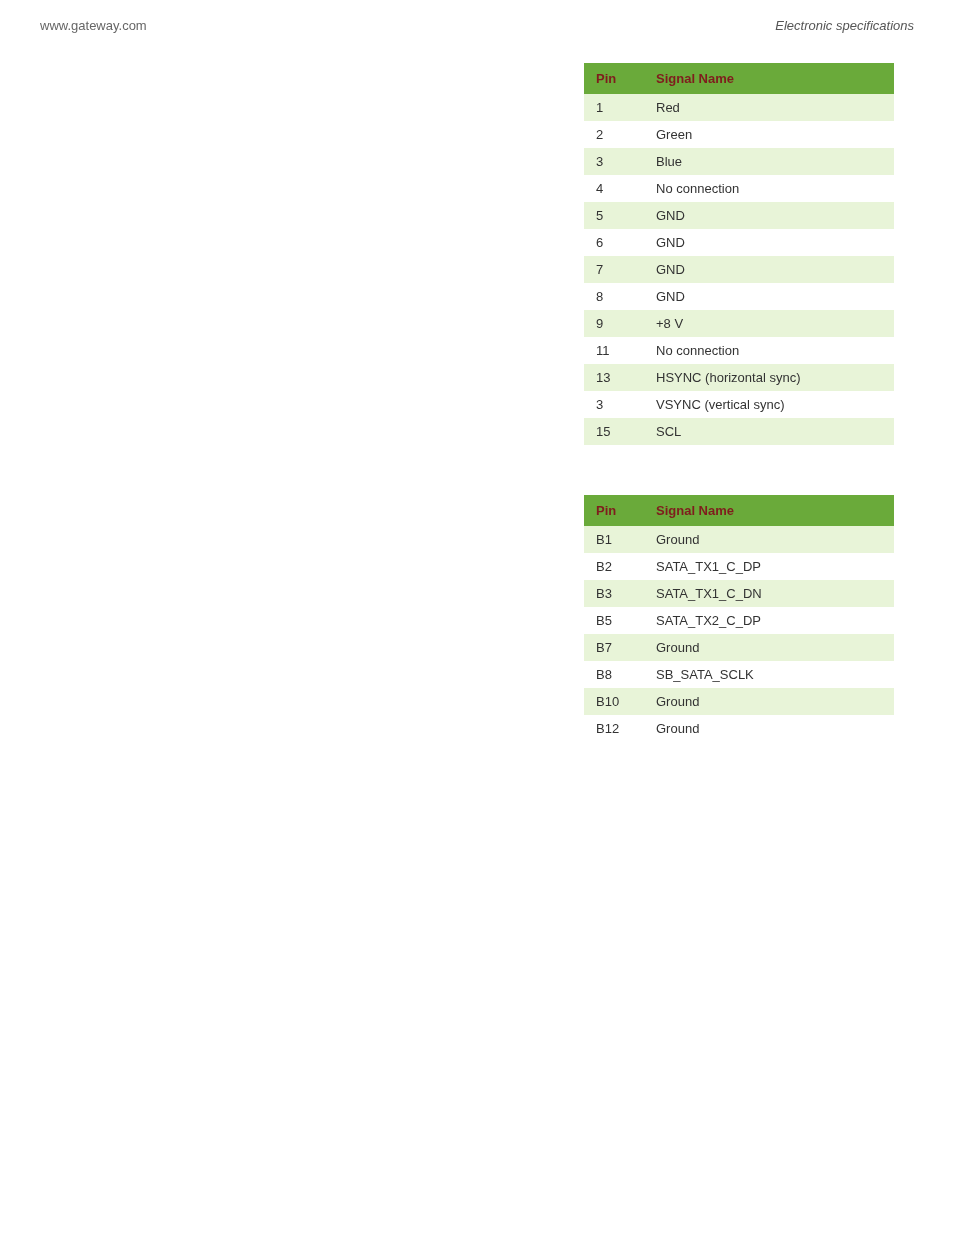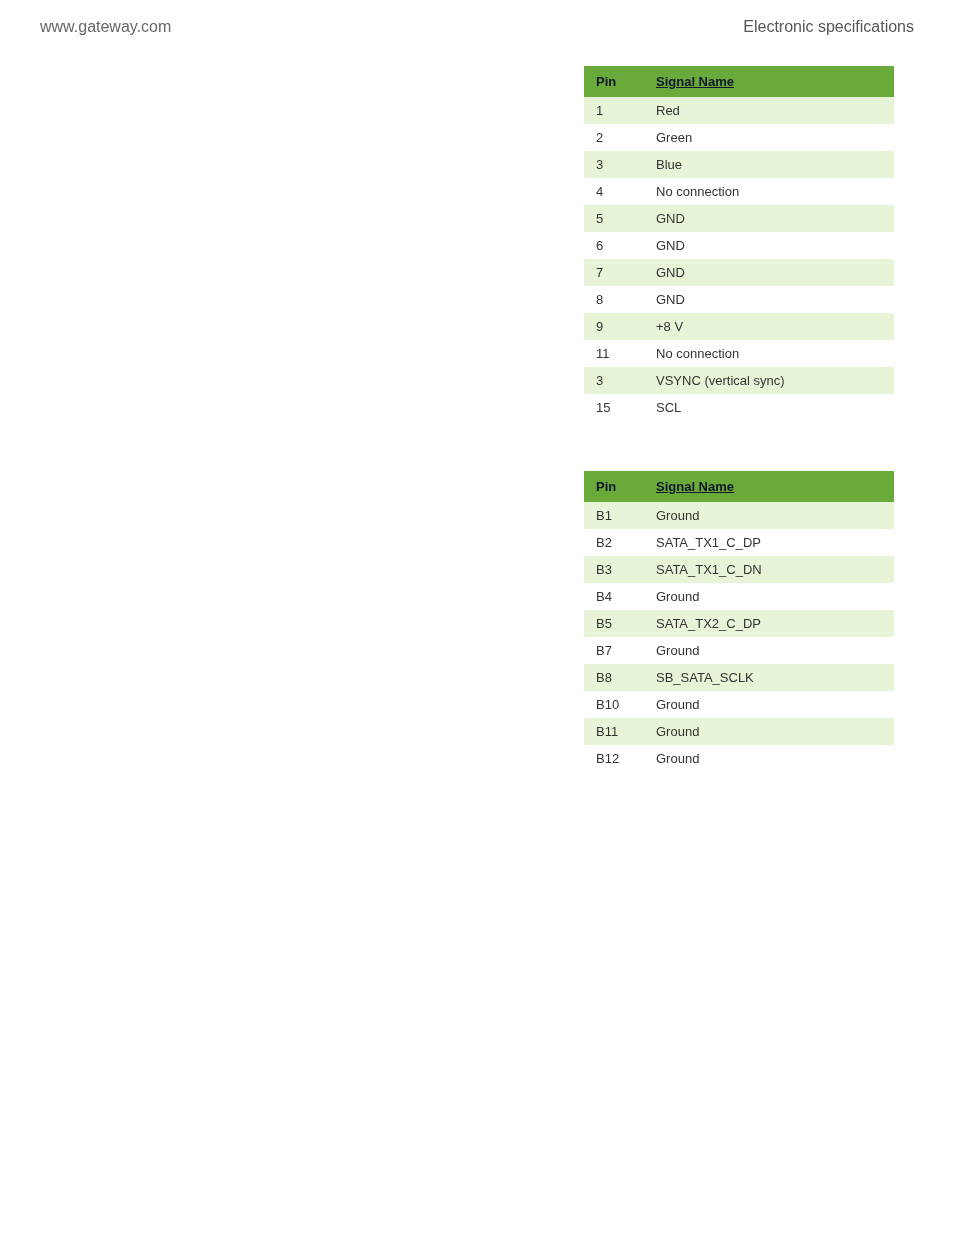--- a/index.html
+++ b/index.html
@@ -15,25 +15,26 @@
       color: #333333;
       width: 954px;
       min-height: 1235px;
       position: relative;
     }
 
     .header {
       display: flex;
       justify-content: space-between;
       padding: 18px 40px 10px 40px;
-      font-size: 16px;
+      font-size: 13px;
       color: #666;
     }
 
     .header-right {
+      font-style: italic;
       color: #555;
     }
 
     .content {
       display: flex;
       flex-direction: column;
       align-items: flex-end;
       padding: 20px 60px 40px 60px;
     }
 
@@ -46,21 +47,21 @@
       width: 100%;
       border-collapse: collapse;
       font-size: 13px;
     }
 
     thead tr {
       background-color: #6aaa3a;
     }
 
     thead th {
-      color: #0f172a;
+      color: #7f1d1d;
       font-weight: bold;
       padding: 8px 12px;
       text-align: left;
     }
 
     tbody tr:nth-child(odd) {
       background-color: #e8f4d8;
     }
 
     tbody tr:nth-child(even) {
@@ -71,21 +72,20 @@
       padding: 6px 12px;
       color: #333;
     }
 
     .col-pin {
       width: 60px;
     }
 
     .col-signal {
       width: 250px;
-      text-decoration: underline;
     }
   </style>
 </head>
 <body>
 
 <div class="header">
   <span>www.gateway.com</span>
   <span class="header-right">Electronic specifications</span>
 </div>
 
@@ -134,20 +134,24 @@
           </tr>
           <tr>
             <td>9</td>
             <td>+8 V</td>
           </tr>
           <tr>
             <td>11</td>
             <td>No connection</td>
           </tr>
           <tr>
+            <td>13</td>
+            <td>HSYNC (horizontal sync)</td>
+          </tr>
+          <tr>
             <td>3</td>
             <td>VSYNC (vertical sync)</td>
           </tr>
           <tr>
             <td>15</td>
             <td>SCL</td>
           </tr>
         </tbody>
     </table>
   </div>
@@ -167,41 +171,33 @@
           </tr>
           <tr>
             <td>B2</td>
             <td>SATA_TX1_C_DP</td>
           </tr>
           <tr>
             <td>B3</td>
             <td>SATA_TX1_C_DN</td>
           </tr>
           <tr>
-            <td>B4</td>
-            <td>Ground</td>
-          </tr>
-          <tr>
             <td>B5</td>
             <td>SATA_TX2_C_DP</td>
           </tr>
           <tr>
             <td>B7</td>
             <td>Ground</td>
           </tr>
           <tr>
             <td>B8</td>
             <td>SB_SATA_SCLK</td>
           </tr>
           <tr>
             <td>B10</td>
-            <td>Ground</td>
-          </tr>
-          <tr>
-            <td>B11</td>
             <td>Ground</td>
           </tr>
           <tr>
             <td>B12</td>
             <td>Ground</td>
           </tr>
         </tbody>
     </table>
   </div>
 

